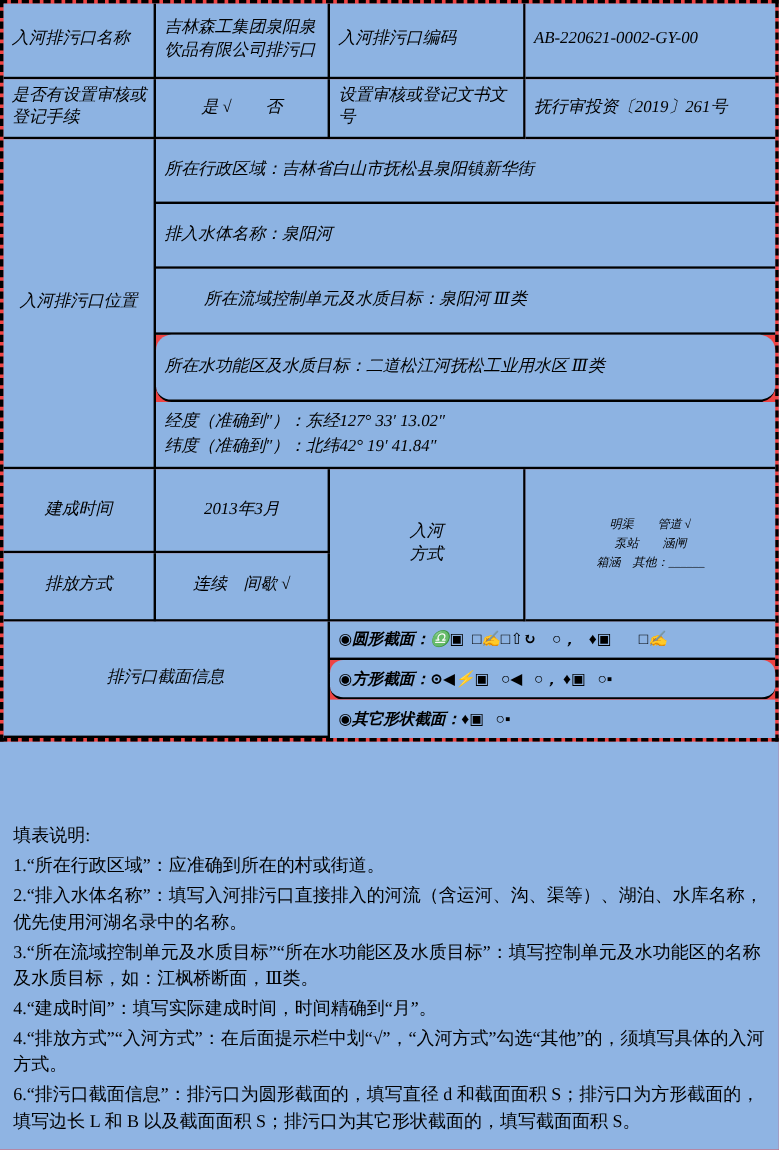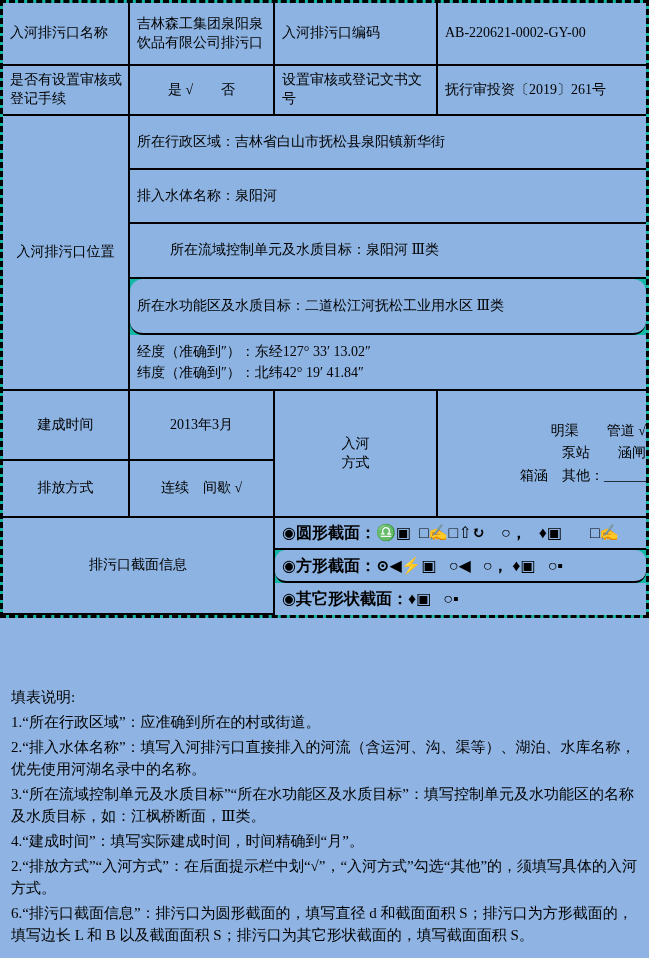--- a/index.html
+++ b/index.html
@@ -5,43 +5,44 @@
   html,body{margin:0;padding:0;}
   body{
     width:649px;height:958px;overflow:hidden;
     background:#8fb4e3;
     font-family:"Liberation Serif","DejaVu Serif",serif;
     color:#000;
   }
   .table-wrap{
     width:643px;height:612px;
     border:3px dashed #000;
-    background:#14b8a6;
+    background:#ef4444;
+    font-style:italic;
   }
   .grid{
     display:grid;width:100%;height:100%;
     grid-template-columns:127px 145px 163px 1fr;
     grid-template-rows:63px 50px 54px 54px 55px 56px 56px 70px 57px 32px 33px 32px;
   }
   .c{
     background:#8db3e2;
     border-right:2px solid #000;
     border-bottom:2px solid #000;
     display:flex;align-items:center;
     font-size:14px;line-height:1.35;
     box-sizing:border-box;
     overflow:hidden;
   }
   .c.lp{padding-left:7px;padding-right:4px;}
   .c.center{justify-content:center;text-align:center;}
   .c.no-br{border-right:none;}
   .c.no-bb{border-bottom:none;}
   .pre{white-space:pre-wrap;}
-  .glyphrow{font-size:16px;font-weight:bold;white-space:pre;}
-  .optblock{width:100%;text-align:right;line-height:1.6;font-size:14px;}
+  .glyphrow{font-size:13px;font-weight:bold;white-space:pre;}
+  .optblock{width:100%;text-align:center;line-height:1.6;font-size:10px;}
   .coord div{line-height:1.5;}
   .notes{
     margin-top:68px;padding:0 8px 0 8px;
     font-size:15px;line-height:22px;
   }
   .notes p{margin:3px;}
 </style>
 </head>
 <body>
 
@@ -135,15 +136,15 @@
 
   </div>
 </div>
 
 <div class="notes">
   <p>填表说明:</p>
   <p>1.“所在行政区域”：应准确到所在的村或街道。</p>
   <p>2.“排入水体名称”：填写入河排污口直接排入的河流（含运河、沟、渠等）、湖泊、水库名称，优先使用河湖名录中的名称。</p>
   <p>3.“所在流域控制单元及水质目标”“所在水功能区及水质目标”：填写控制单元及水功能区的名称及水质目标，如：江枫桥断面，Ⅲ类。</p>
   <p>4.“建成时间”：填写实际建成时间，时间精确到“月”。</p>
-  <p>2.“排放方式”“入河方式”：在后面提示栏中划“√”，“入河方式”勾选“其他”的，须填写具体的入河方式。</p>
+  <p>4.“排放方式”“入河方式”：在后面提示栏中划“√”，“入河方式”勾选“其他”的，须填写具体的入河方式。</p>
   <p>6.“排污口截面信息”：排污口为圆形截面的，填写直径 d 和截面面积 S；排污口为方形截面的，填写边长 L 和 B 以及截面面积 S；排污口为其它形状截面的，填写截面面积 S。</p>
 </div>
 
 </body></html>

